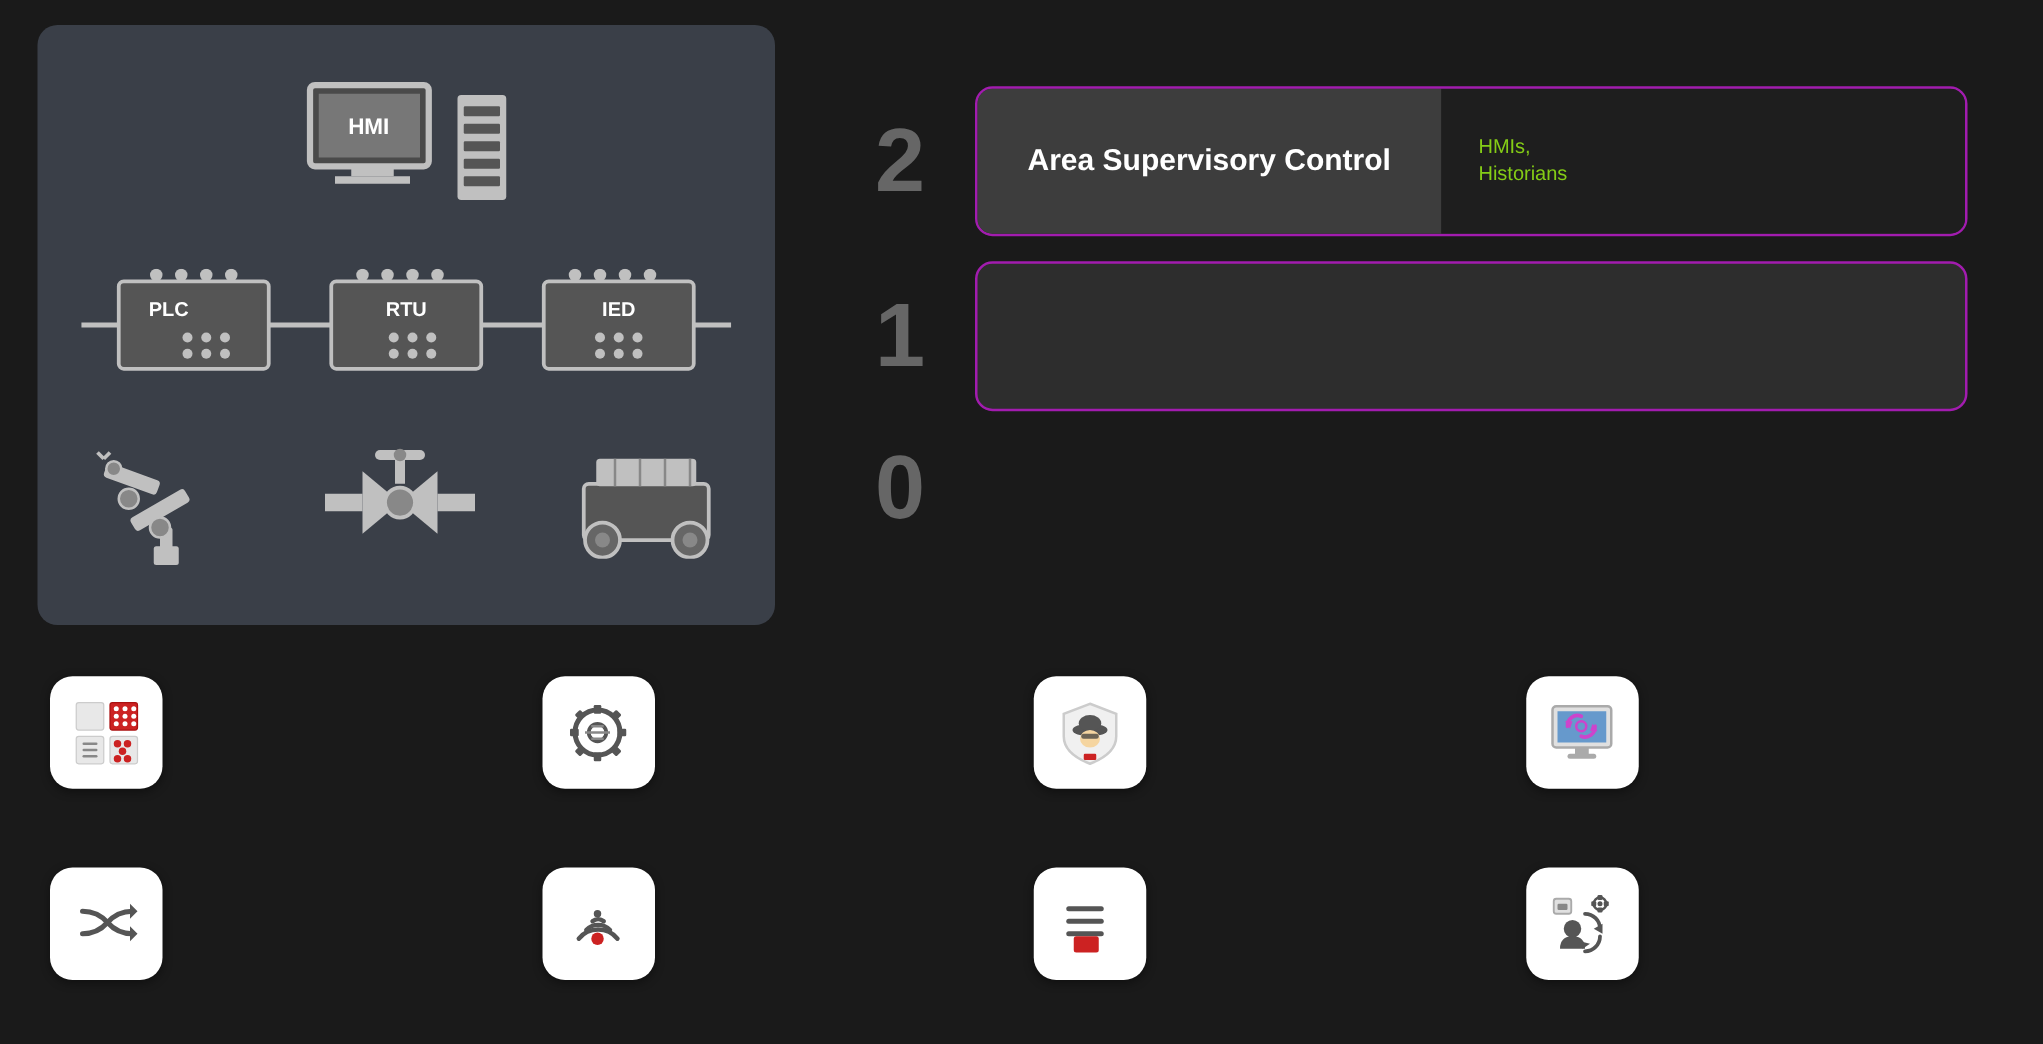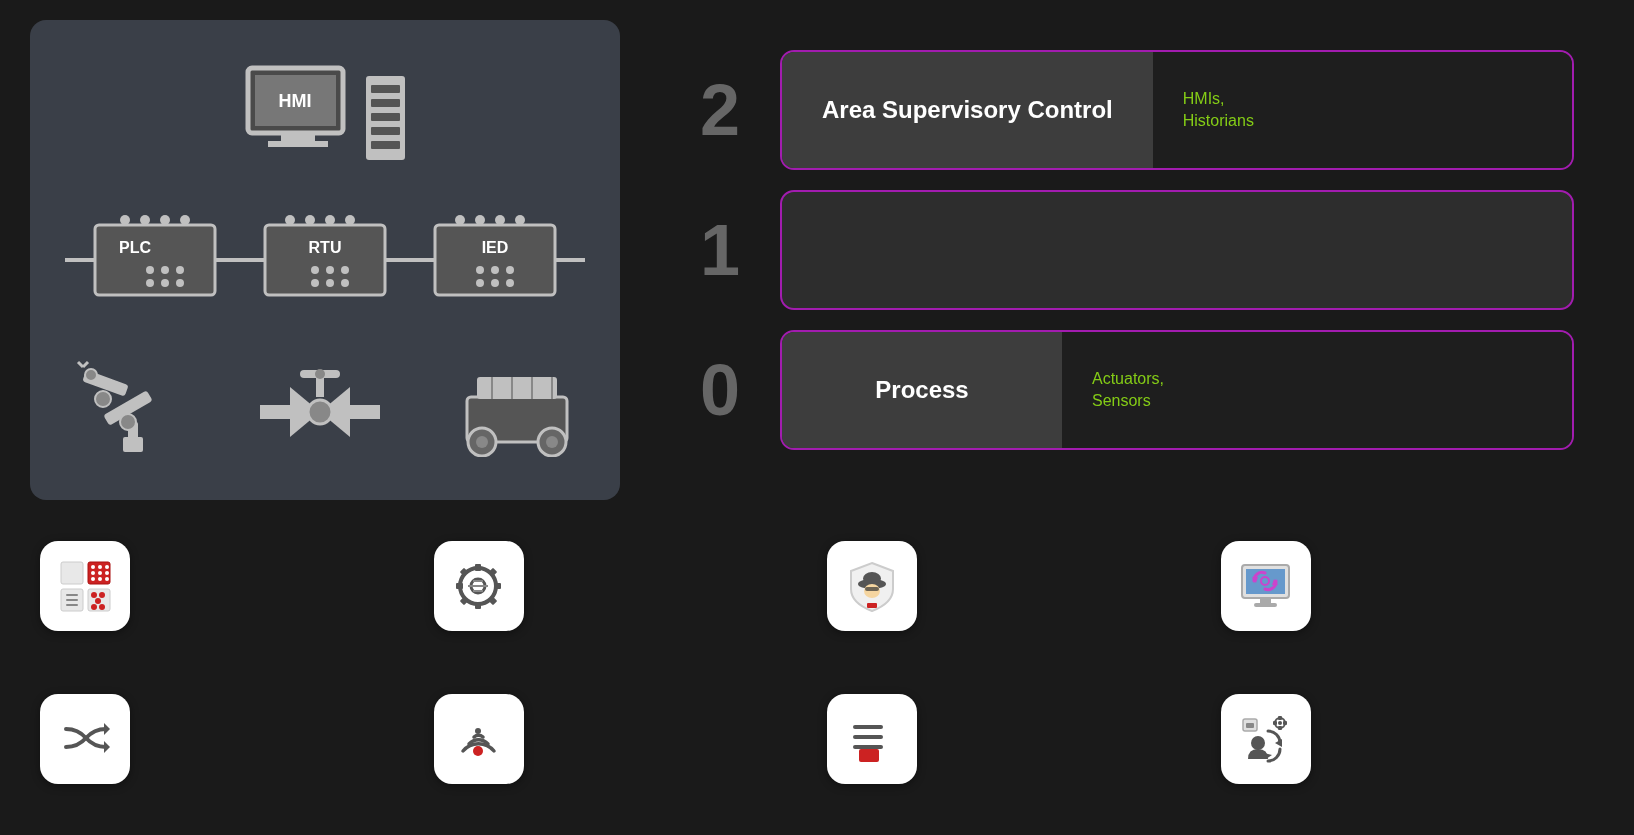--- a/index.html
+++ b/index.html
@@ -31,21 +31,21 @@
       border-radius: 16px;
       display: grid;
       grid-template-rows: 1fr 1fr 1fr;
       align-items: center;
       justify-items: center;
       padding: 20px;
     }
 
     .left-panel-row {
       display: flex;
-      align-items: flex-end;
+      align-items: flex-start;
       justify-content: center;
       gap: 30px;
       width: 100%;
       text-decoration: underline;
     }
 
     
     .hmi-icon {
       display: flex;
       align-items: flex-end;
@@ -320,28 +320,20 @@
     </div>
 
     <div class="level-row">
       <div class="level-number">1</div>
       <div class="level-card">
       </div>
     </div>
 
     <div class="level-row">
       <div class="level-number">0</div>
-      <div class="level-card">
-        <div class="level-title-section" style="min-width:280px;">
-          <div class="level-title">Process</div>
-        </div>
-        <div class="level-details-section">
-          <div class="level-details">Actuators,<br>Sensors</div>
-        </div>
-      </div>
     </div>
 
   </div>
 </div>
 
 <div class="bottom-section">
 
   <div class="app-icon icon-ot">
     <svg width="55" height="55" viewBox="0 0 55 55">
 

